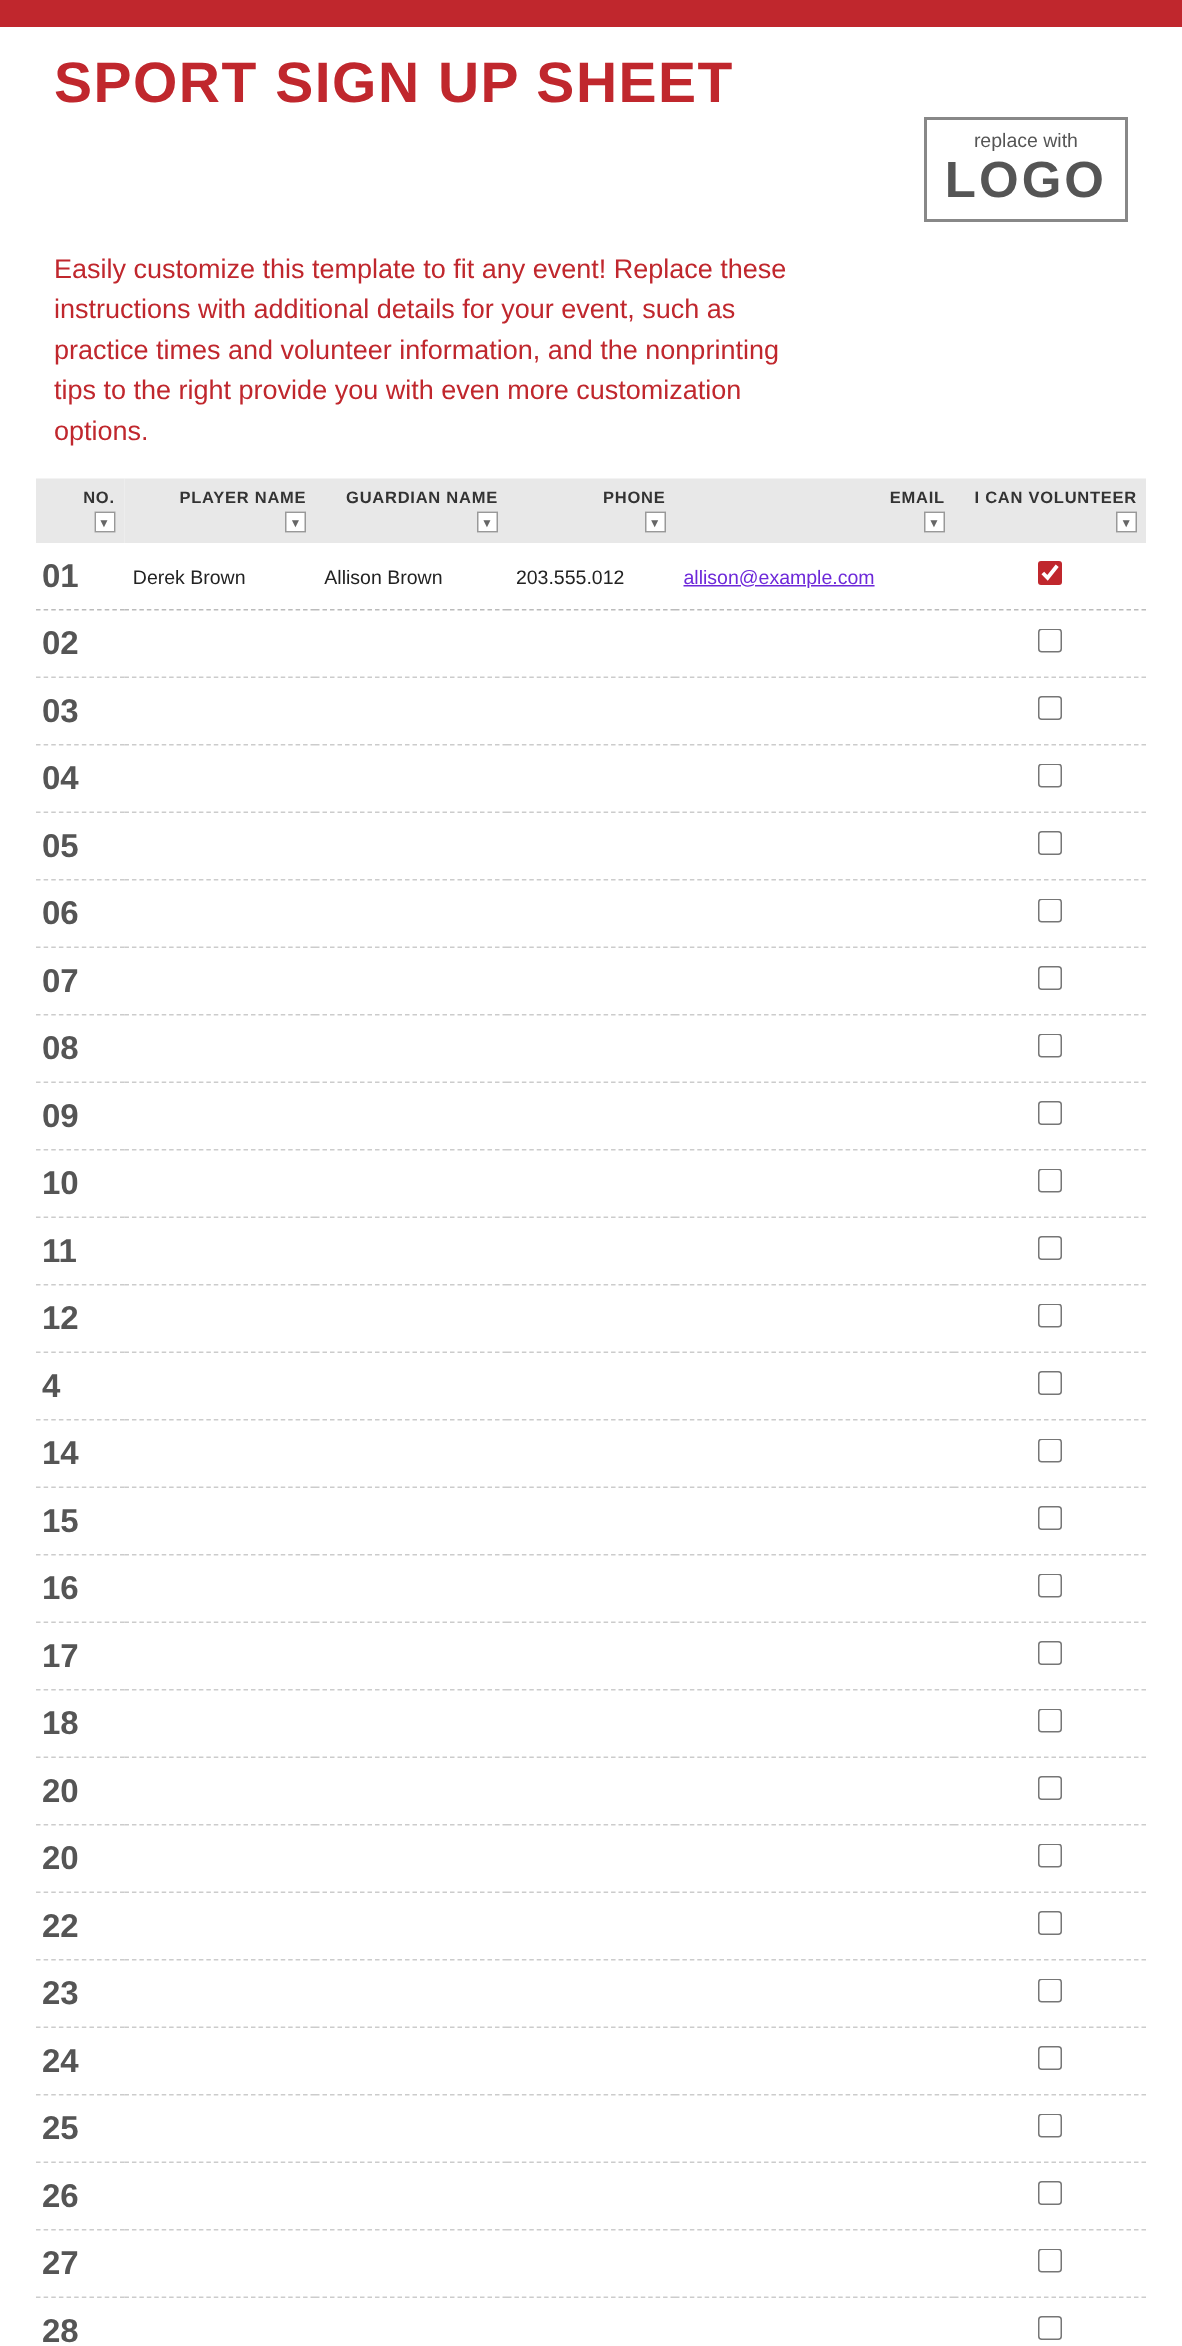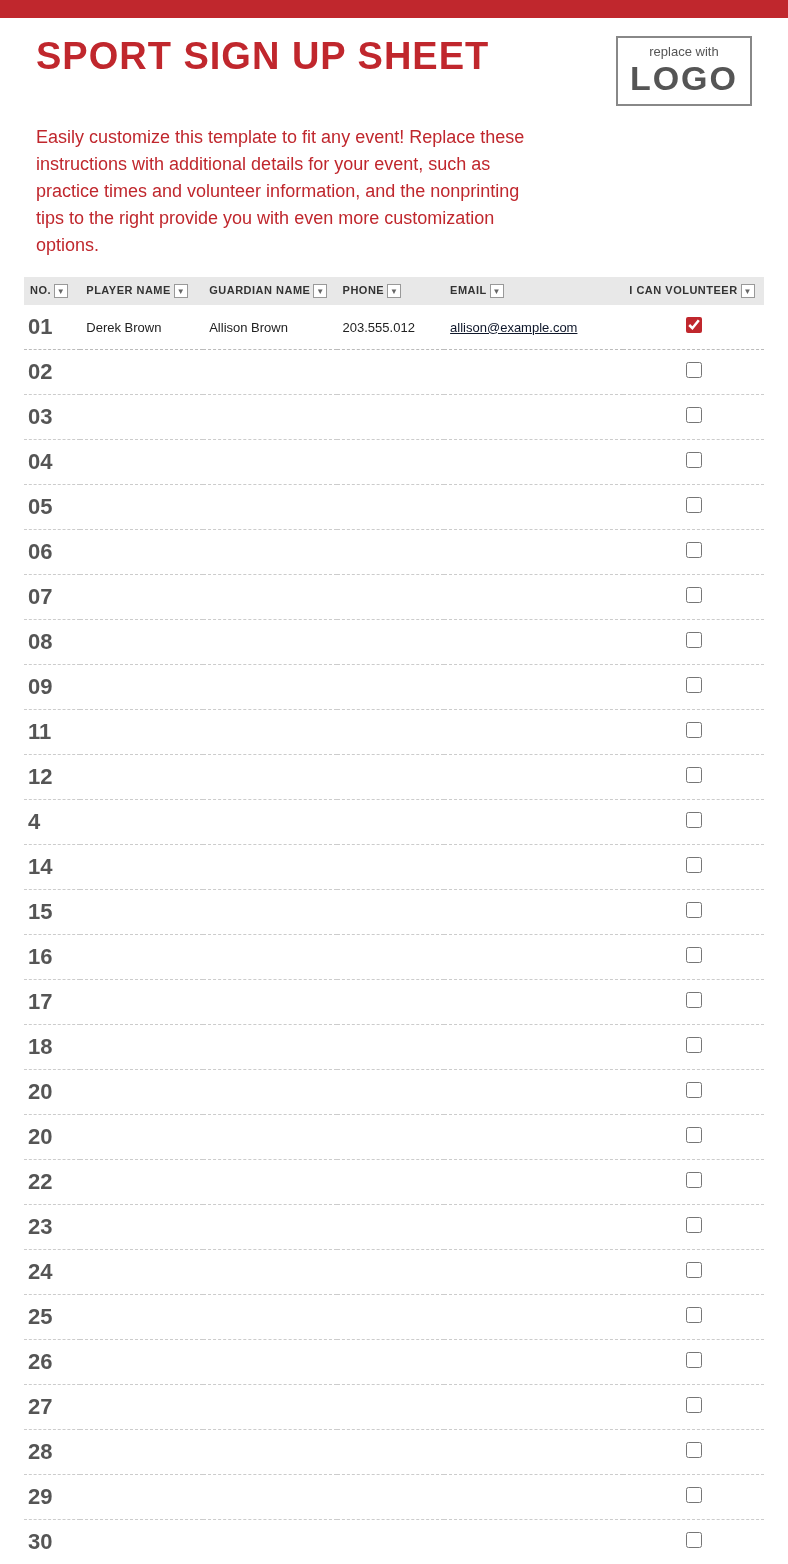--- a/index.html
+++ b/index.html
@@ -32,20 +32,21 @@
       border: 2px solid #888;
       padding: 6px 12px;
       text-align: left;
       min-width: 120px;
       min-height: 70px;
       display: flex;
       flex-direction: column;
       align-items: center;
       justify-content: center;
       color: #555;
+      margin-top: 42px;
     }
     .logo-replace {
       font-size: 13px;
       color: #555;
     }
     .logo-text {
       font-size: 34px;
       font-weight: 900;
       color: #555;
       letter-spacing: 2px;
@@ -73,22 +74,23 @@
       color: #333;
       text-transform: uppercase;
       letter-spacing: 0.5px;
       padding: 7px 6px;
       text-align: left;
       border: none;
       white-space: nowrap;
     }
     thead th .th-inner {
       display: flex;
-      align-items: flex-start;
+      align-items: flex-end;
       gap: 3px;
+      flex-direction: column;
     }
     .dropdown-arrow {
       display: inline-block;
       width: 14px;
       height: 14px;
       border: 1px solid #999;
       background: #fff;
       font-size: 8px;
       text-align: center;
       line-height: 14px;
@@ -108,21 +110,21 @@
     }
     .row-num {
       font-size: 22px;
       font-weight: 700;
       color: #555;
       width: 52px;
       text-align: left;
       padding-left: 4px;
     }
     .email-link {
-      color: #0f172a;
+      color: #6d28d9;
       text-decoration: underline;
     }
     .checkbox-cell {
       text-align: center;
       font-size: 16px;
     }
     input[type="checkbox"] {
       width: 16px;
       height: 16px;
       accent-color: #c0272d;
@@ -259,20 +261,28 @@
         </tr>
         <tr>
           <td class="row-num col-no">09</td>
           <td class="col-player"></td>
           <td class="col-guardian"></td>
           <td class="col-phone"></td>
           <td class="col-email"></td>
           <td class="checkbox-cell col-volunteer"><input type="checkbox" style=""></td>
         </tr>
         <tr>
+          <td class="row-num col-no">10</td>
+          <td class="col-player"></td>
+          <td class="col-guardian"></td>
+          <td class="col-phone"></td>
+          <td class="col-email"></td>
+          <td class="checkbox-cell col-volunteer"><input type="checkbox" style=""></td>
+        </tr>
+        <tr>
           <td class="row-num col-no">11</td>
           <td class="col-player"></td>
           <td class="col-guardian"></td>
           <td class="col-phone"></td>
           <td class="col-email"></td>
           <td class="checkbox-cell col-volunteer"><input type="checkbox" style=""></td>
         </tr>
         <tr>
           <td class="row-num col-no">12</td>
           <td class="col-player"></td>

